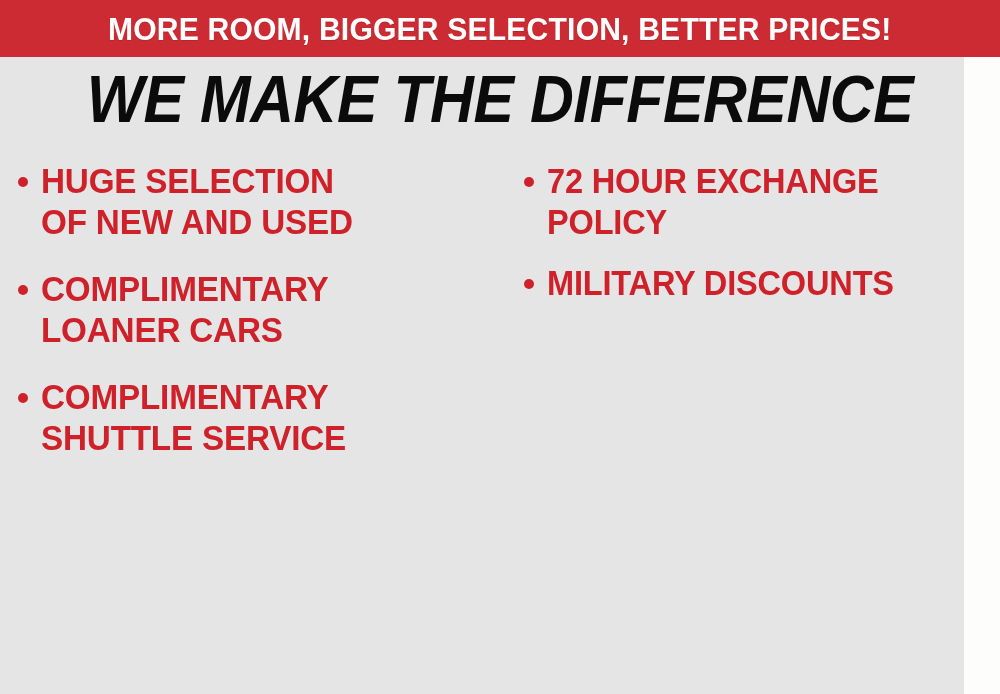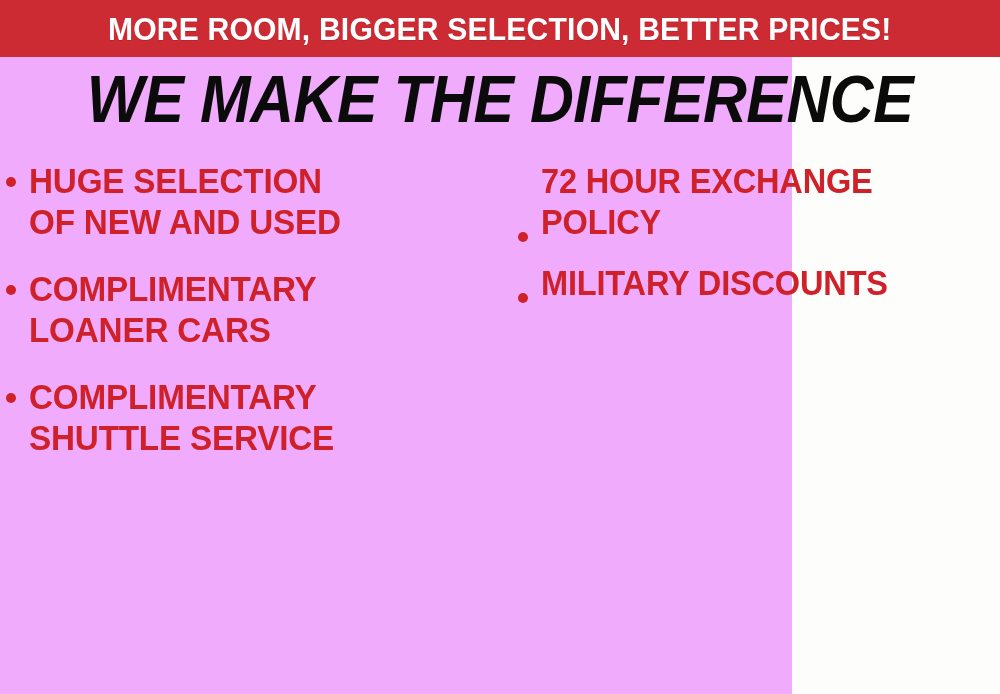--- a/index.html
+++ b/index.html
@@ -10,23 +10,23 @@
     width: 1000px;
     height: 694px;
     overflow: hidden;
     background: #fdfdfb;
     font-family: "Liberation Sans", sans-serif;
     -webkit-font-smoothing: antialiased;
   }
 
   #poster {
     position: relative;
-    width: 792px;
+    width: 964px;
     height: 694px;
-    background: #f0abfc;
+    background: #e5e5e5;
     box-sizing: border-box;
   }
 
   
   .banner {
     position: absolute;
     left: 0;
     top: 0;
     width: 1000px;
     height: 57px;
@@ -78,35 +78,35 @@
     display: flex;
     align-items: flex-start;
   }
   .col {
     box-sizing: border-box;
   }
   .col-left {
     width: 500px;
     padding-left: 6px;
     padding-right: 6px;
+    margin-left: 12px;
   }
   .col-right {
     width: 500px;
     padding-left: 18px;
     padding-right: 2px;
   }
 
   .bullet {
     display: flex;
     align-items: flex-start;
     margin-bottom: 26px;
   }
   .col-right .bullet {
     margin-bottom: 20px;
-    align-items: flex-end;
   }
 
   .dot {
     flex: 0 0 auto;
     width: 10px;
     height: 10px;
     border-radius: 50%;
     background: #cf2129;
     margin-top: 17px;
     margin-right: 13px;

